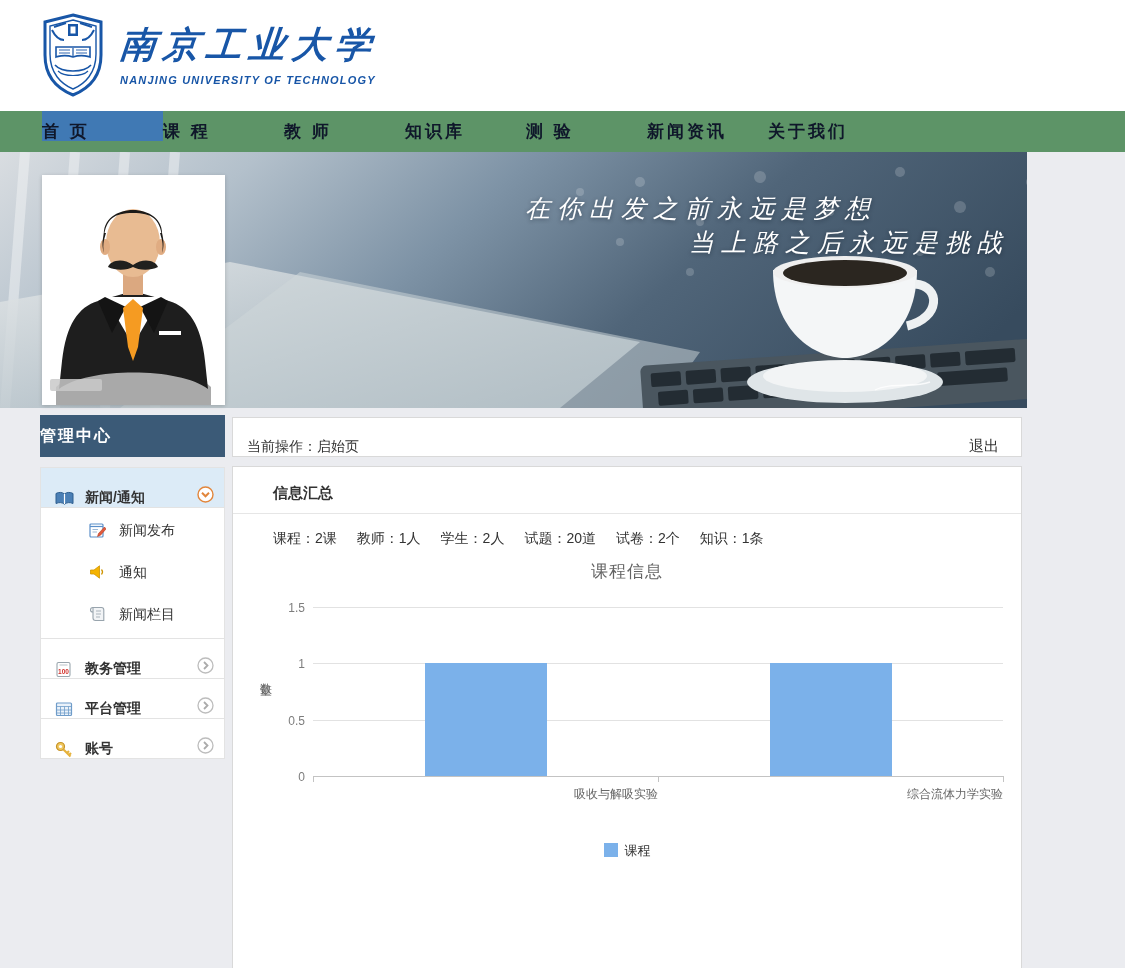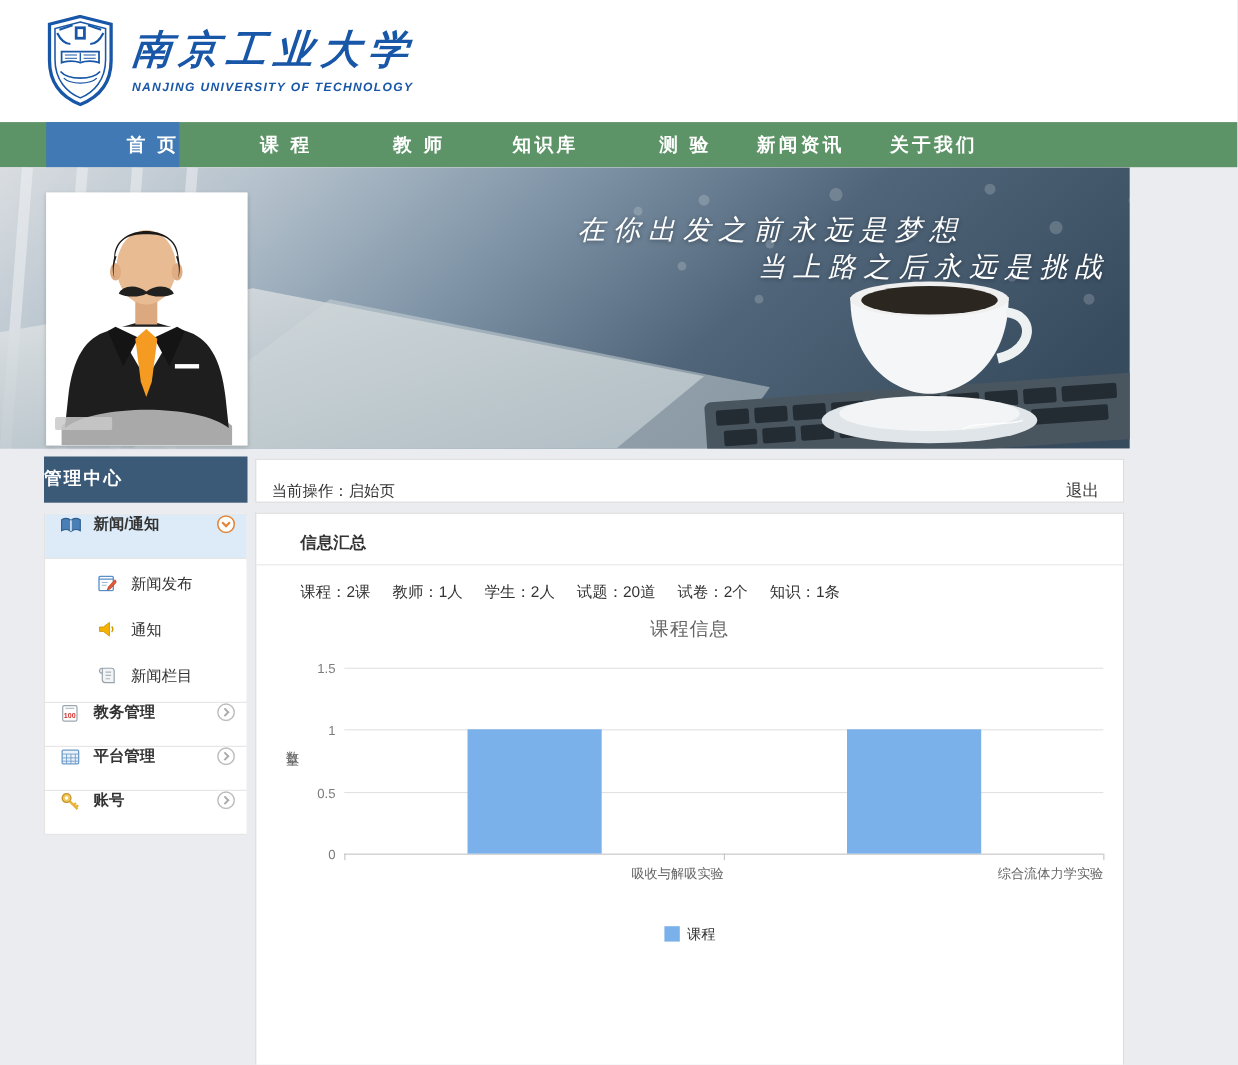--- a/index.html
+++ b/index.html
@@ -10,39 +10,39 @@
   
   .site-header { position:absolute; left:0; top:0; width:1125px; height:111px; background:#ffffff; }
   .logo-wrap { position:absolute; left:42px; top:13px; display:flex; align-items:flex-start; }
   .logo-shield { width:62px; height:84px; }
   .logo-text { margin-left:16px; padding-top:8px; }
   .logo-cn { font-size:36px; font-weight:bold; font-style:italic; color:#1856a7; letter-spacing:7px; transform:skewX(-5deg); font-family:"DejaVu Serif",serif; }
   .logo-en { margin-top:4px; margin-left:0; font-size:11px; font-weight:bold; color:#1856a7; letter-spacing:1.2px;font-style:italic; }
 
   
   .main-nav { position:absolute; left:0; top:111px; width:1125px; height:41px; background:#5d9467; display:flex; padding-left:42px; }
-  .nav-item { width:121px; height:41px; line-height:41px; text-align:right; color:#ffffff; font-size:17px; font-weight:bold; letter-spacing:3px; cursor:pointer; }
+  .nav-item { width:121px; height:30px; line-height:41px; text-align:left; color:#0f172a; font-size:17px; font-weight:bold; letter-spacing:3px; cursor:pointer; }
   .nav-item.active { background:#4079b4; }
 
   
   .banner { position:absolute; left:0; top:152px; width:1027px; height:256px; overflow:hidden; }
   .banner svg { display:block; }
   .slogan { position:absolute; color:#ffffff; font-style:italic; font-size:25px; letter-spacing:7px; white-space:nowrap; text-shadow:0 1px 4px rgba(10,20,30,.45); font-family:"DejaVu Serif",serif; }
   .slogan.l1 { top:40px; right:150px; }
   .slogan.l2 { top:74px; right:18px; }
 
   
   .avatar-card { position:absolute; left:42px; top:175px; width:183px; height:230px; background:#ffffff; box-shadow:0 1px 4px rgba(0,0,0,.18); }
   .avatar-card svg { display:block; }
 
   
   .sidebar { position:absolute; left:40px; top:415px; width:185px; }
   .sidebar-title { height:42px; line-height:42px; background:#3b5a77; color:#ffffff; font-size:16px; font-weight:bold; letter-spacing:2px; }
   .side-menu { margin-top:10px; background:#ffffff; border:1px solid #e3e3e3; border-bottom:none; }
-  .menu-item { height:40px; display:flex; align-items:flex-start; padding:0 10px 0 14px; border-bottom:1px solid #e3e3e3; cursor:pointer; background:#fff; }
+  .menu-item { height:40px; display:flex; align-items:flex-end; padding:0 10px 0 14px; border-bottom:1px solid #e3e3e3; cursor:pointer; background:#fff; }
   .menu-item.expanded { background:#dcebf7; }
   .menu-item .mi-icon { width:20px; height:18px; flex:0 0 20px; display:flex; align-items:center; }
   .menu-item .mi-label { flex:1; margin-left:10px; font-size:14px; font-weight:bold; color:#333; }
   .menu-item .mi-caret { flex:0 0 17px; }
   .submenu-item { height:42px; display:flex; align-items:center; padding-left:48px; border-bottom:none; cursor:pointer; background:#fff; }
   .submenu-item .mi-icon { width:18px; height:18px; flex:0 0 18px; }
   .submenu-item .mi-label { margin-left:12px; font-size:14px; color:#333; }
   .submenu-block { border-bottom:1px solid #e3e3e3; padding:2px 0; }
 
   

